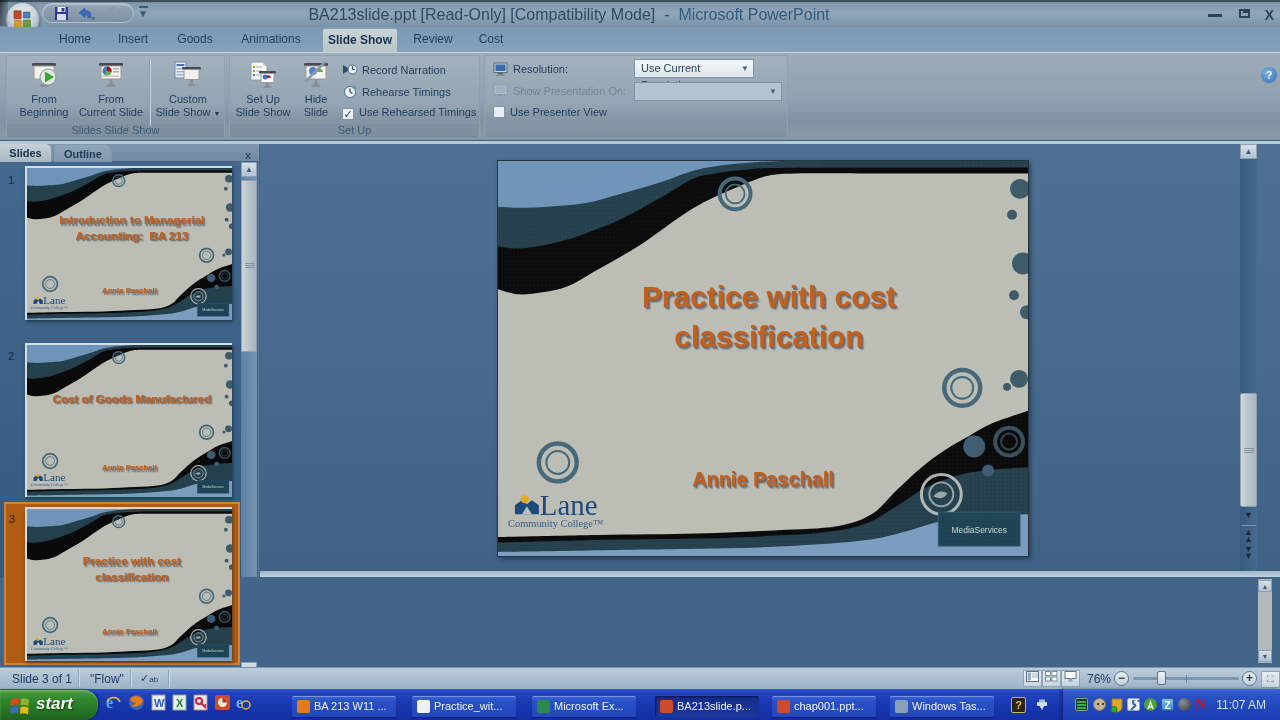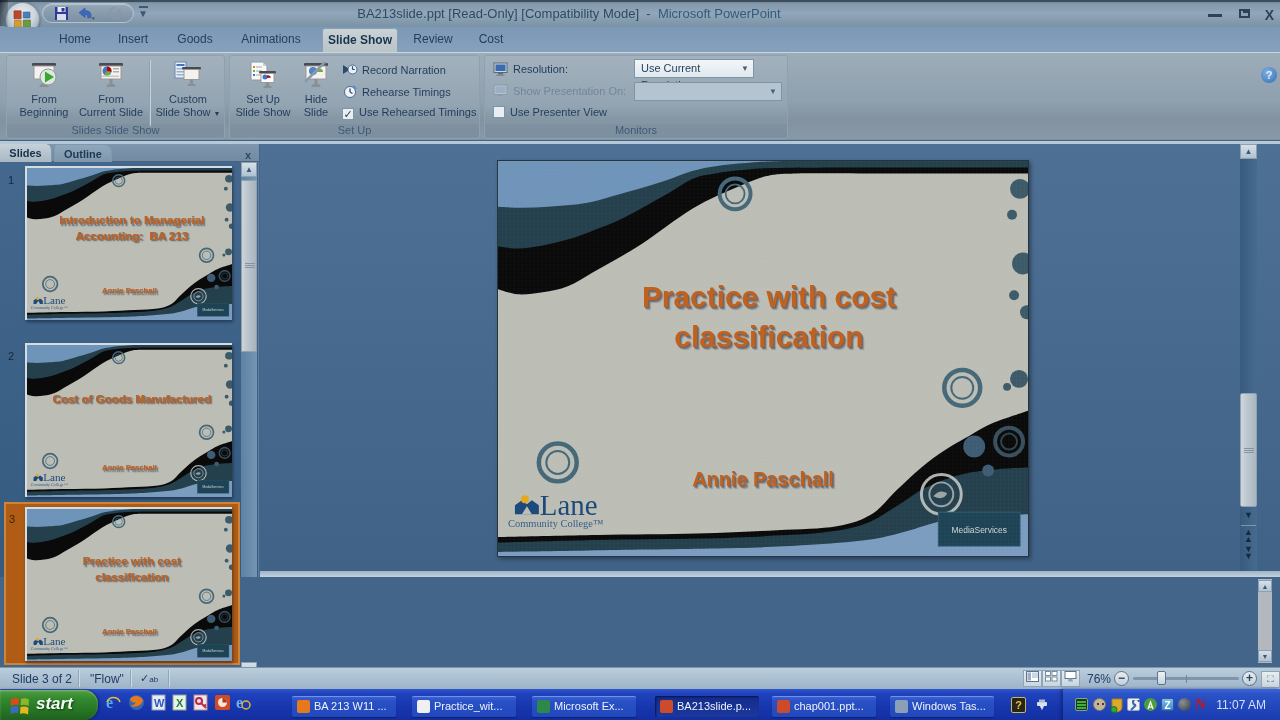--- a/index.html
+++ b/index.html
@@ -115,21 +115,21 @@
 .taskbtn .ti{display:inline-block;width:13px;height:13px;vertical-align:-3px;margin:0 4px 0 5px;border-radius:2px}
 #tray{position:absolute;right:0;top:0;width:217px;height:31px;
  background:linear-gradient(#3a66dc 0%,#2a54cc 15%,#2046c0 60%,#1a3cb4 100%);box-shadow:-2px 0 3px rgba(10,20,80,.5)}
 #clock{position:absolute;right:14px;top:9px;color:#cfe0f8;font-size:12px}
 .trayicon{position:absolute;top:9px;width:13px;height:13px;border-radius:2px}
 
 </style></head><body>
 <div id="scr">
 <div id="titlebar"></div>
 <div class="abs" style="left:0;top:0;width:1280px;height:2px;background:#3d4f5e"></div>
-<div id="title-text" class="abs" style="left:0;top:6px;width:1138px;font-size:13px;color:#2c4a66">BA213slide.ppt [Read-Only] [Compatibility Mode]&nbsp;&nbsp;-&nbsp;&nbsp;<span style="color:#315a7e">Microsoft PowerPoint</span></div>
+<div id="title-text" class="abs" style="left:0;top:6px;width:1138px;font-size:16px;color:#2c4a66">BA213slide.ppt [Read-Only] [Compatibility Mode]&nbsp;&nbsp;-&nbsp;&nbsp;<span style="color:#315a7e">Microsoft PowerPoint</span></div>
 <div class="abs" style="right:58px;top:5px;width:14px;height:3px;background:#2e4256;margin-top:9px"></div>
 <div class="abs" style="right:30px;top:9px;width:11px;height:9px;border:2px solid #2e4256;background:#8ba2b5">
       <div style="position:absolute;left:2px;top:-1px;width:7px;height:3px;background:#2e4256"></div>
     </div>
 <div class="abs" style="right:6px;top:7px;color:#2e4256;font-size:14px;font-weight:bold">X</div>
 <div id="orb"><svg width="33" height="32" xmlns="http://www.w3.org/2000/svg">
         <g transform="translate(8,7) scale(0.84)">
           <path d="M0,1 h8.5 v9.5 h-8.5 Z" fill="#c04828" stroke="#90351c" stroke-width="0.8"></path>
           <path d="M11,2.5 h8 v7 h-8 Z" fill="#4a7ec0" stroke="#335e94" stroke-width="0.8"></path>
           <path d="M0.5,12.5 h8 v8 h-8 Z" fill="#d89c28" stroke="#a87618" stroke-width="0.8"></path>
@@ -250,21 +250,20 @@
 <div class="smallrow gray" style="left:8px;top:28px"><svg class="ri" width="16" height="14" xmlns="http://www.w3.org/2000/svg">
             <rect x="1" y="1" width="13" height="9.5" fill="#b4c2ce" stroke="#8a9aaa"></rect>
             <rect x="2.5" y="2.5" width="10" height="6.5" fill="#9ab0c4"></rect>
             <rect x="5" y="11" width="5" height="1.5" fill="#8a9aaa"></rect>
             <rect x="3.5" y="12.5" width="8" height="1.5" fill="#9aaab8"></rect>
           </svg>Show Presentation On:</div>
 <div class="dd ddgray" style="left:149px;top:26px;width:148px;height:19px">
           <span class="arr">▼</span>
         </div>
 <div class="smallrow" style="left:8px;top:50px"><span class="cb"></span>Use Presenter View</div>
-<div class="glabel">Monitors</div>
       </div>
 <div id="helpbtn">?</div>
 </div>
     <div id="ribbonedge"></div>
 <div id="leftpane">
 <div id="panetabs">
         <div class="ptab" id="ptab-slides">Slides</div>
         <div class="ptab" id="ptab-outline">Outline</div>
         <div class="ptab" id="ptab-x" style="color:#2c4a66">x</div>
       </div>
@@ -475,21 +474,21 @@
     </div>
 <div class="esbglyph" style="top:510px">▼</div>
 <div class="abs" style="left:1241px;top:525px;width:15px;height:1px;background:#7d95ab"></div>
 <div class="esbglyph" style="top:529px;line-height:7px">▲<br>▲</div>
 <div class="esbglyph" style="top:546px;line-height:7px">▼<br>▼</div>
 <div class="abs" style="left:260px;top:571px;width:1020px;height:6px;background:linear-gradient(#9db4c8,#c2d2e0)"></div>
 <div id="nsb"></div>
 <div class="sbbtn" style="left:1258px;top:580px;width:14px;height:12px;font-size:7px;line-height:11px">▲</div>
 <div class="sbbtn" style="left:1258px;top:650px;width:14px;height:12px;font-size:7px;line-height:11px">▼</div>
 <div id="statusbar">
-<span class="stxt" style="left:12px">Slide 3 of 2</span>
+<span class="stxt" style="left:12px">Slide 3 of 1</span>
 <div class="ssep" style="left:78px"></div>
 <span class="stxt" style="left:90px">"Flow"</span>
 <div class="ssep" style="left:130px"></div>
 <span class="stxt" style="left:140px;font-size:11px">✓<span style="font-size:8px">ab</span></span>
 <div class="ssep" style="left:168px"></div>
 <div class="viewbtn" style="left:1023px"><svg width="13" height="11" xmlns="http://www.w3.org/2000/svg">
           <rect x="0.5" y="0.5" width="12" height="10" fill="#fff" stroke="#5a7490"></rect>
           <rect x="1.5" y="1.5" width="3.5" height="8" fill="#9ab0c4"></rect>
           <rect x="6" y="1.5" width="6" height="5.5" fill="#c8d8e4"></rect>
         </svg></div>

